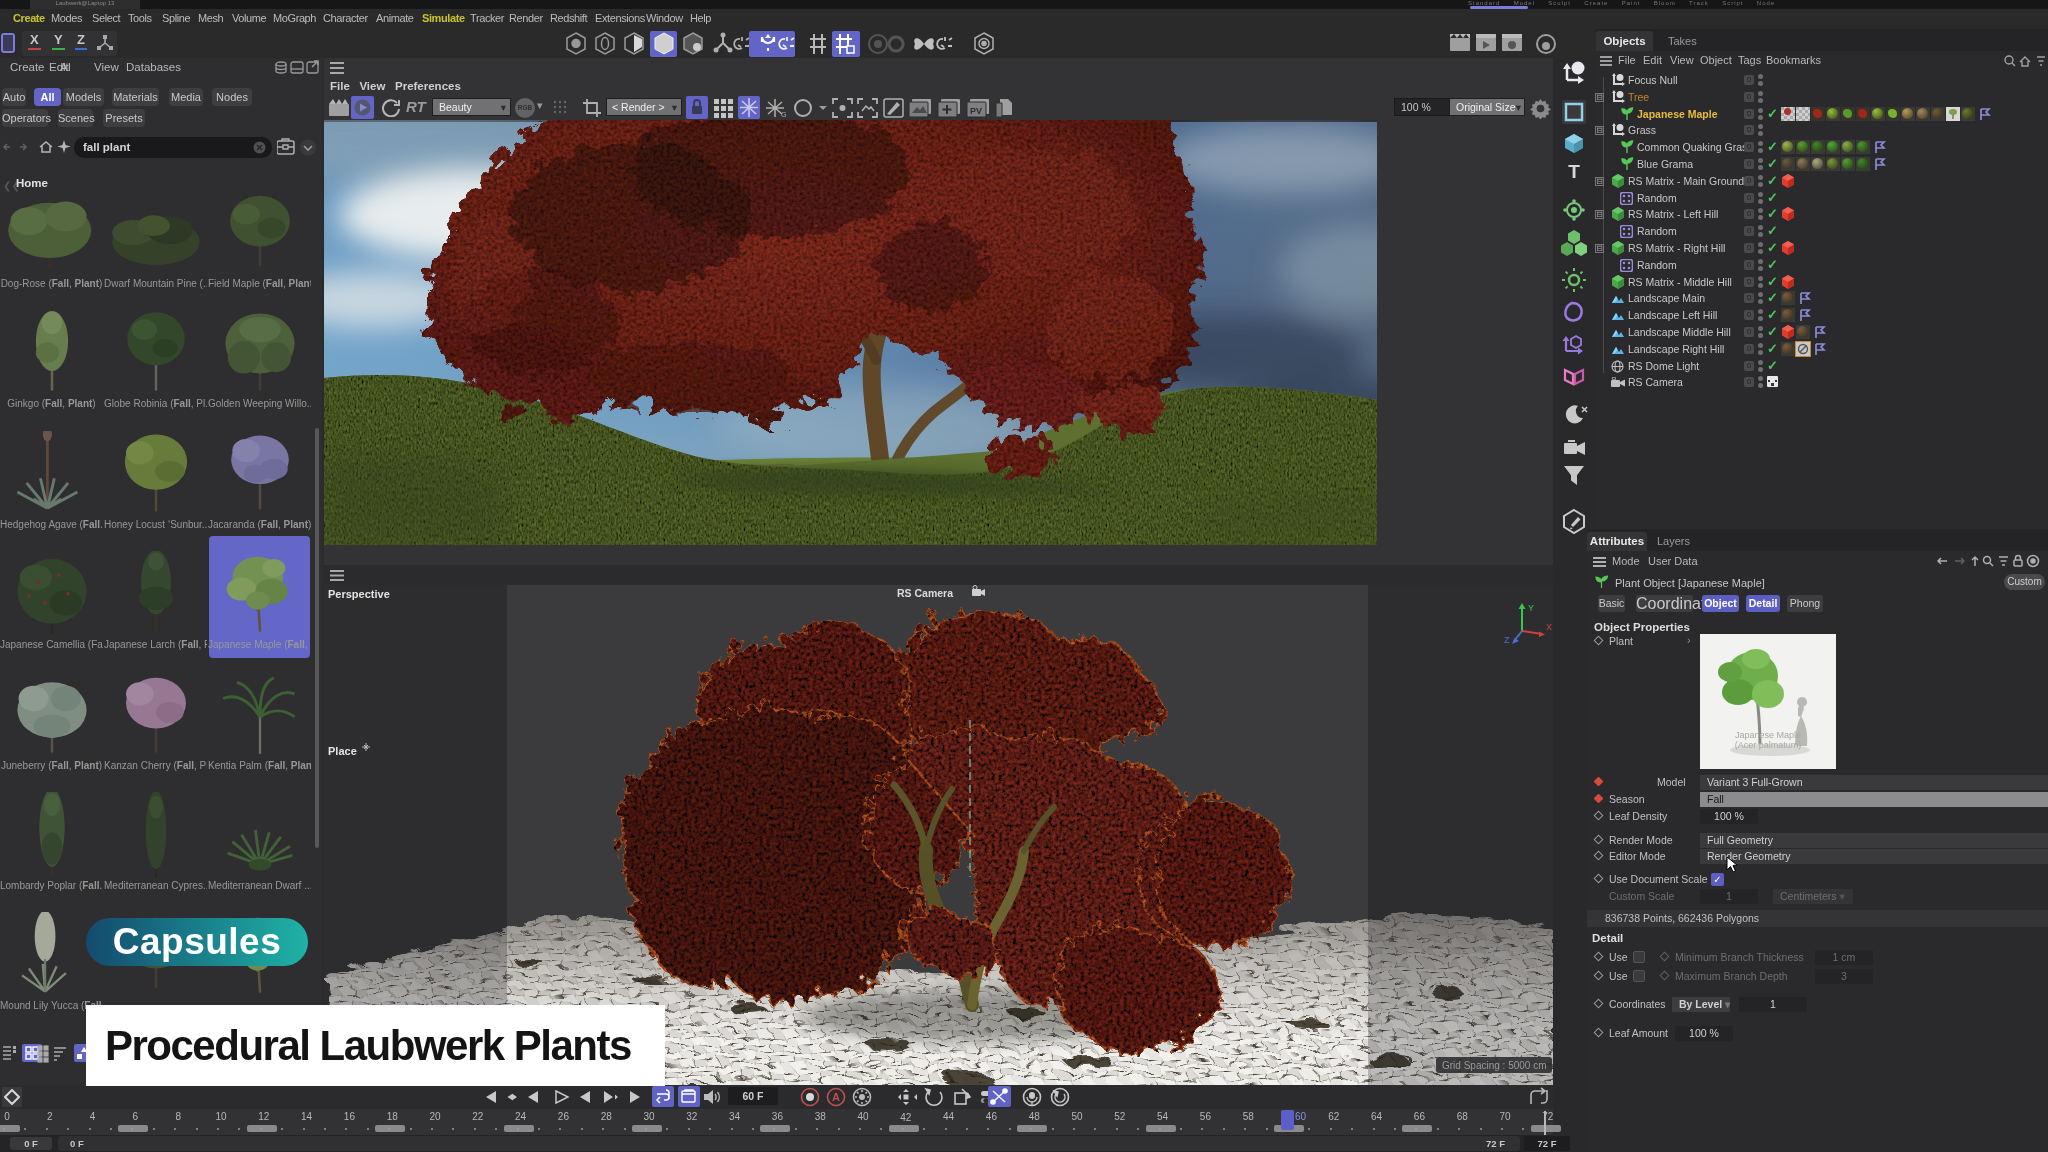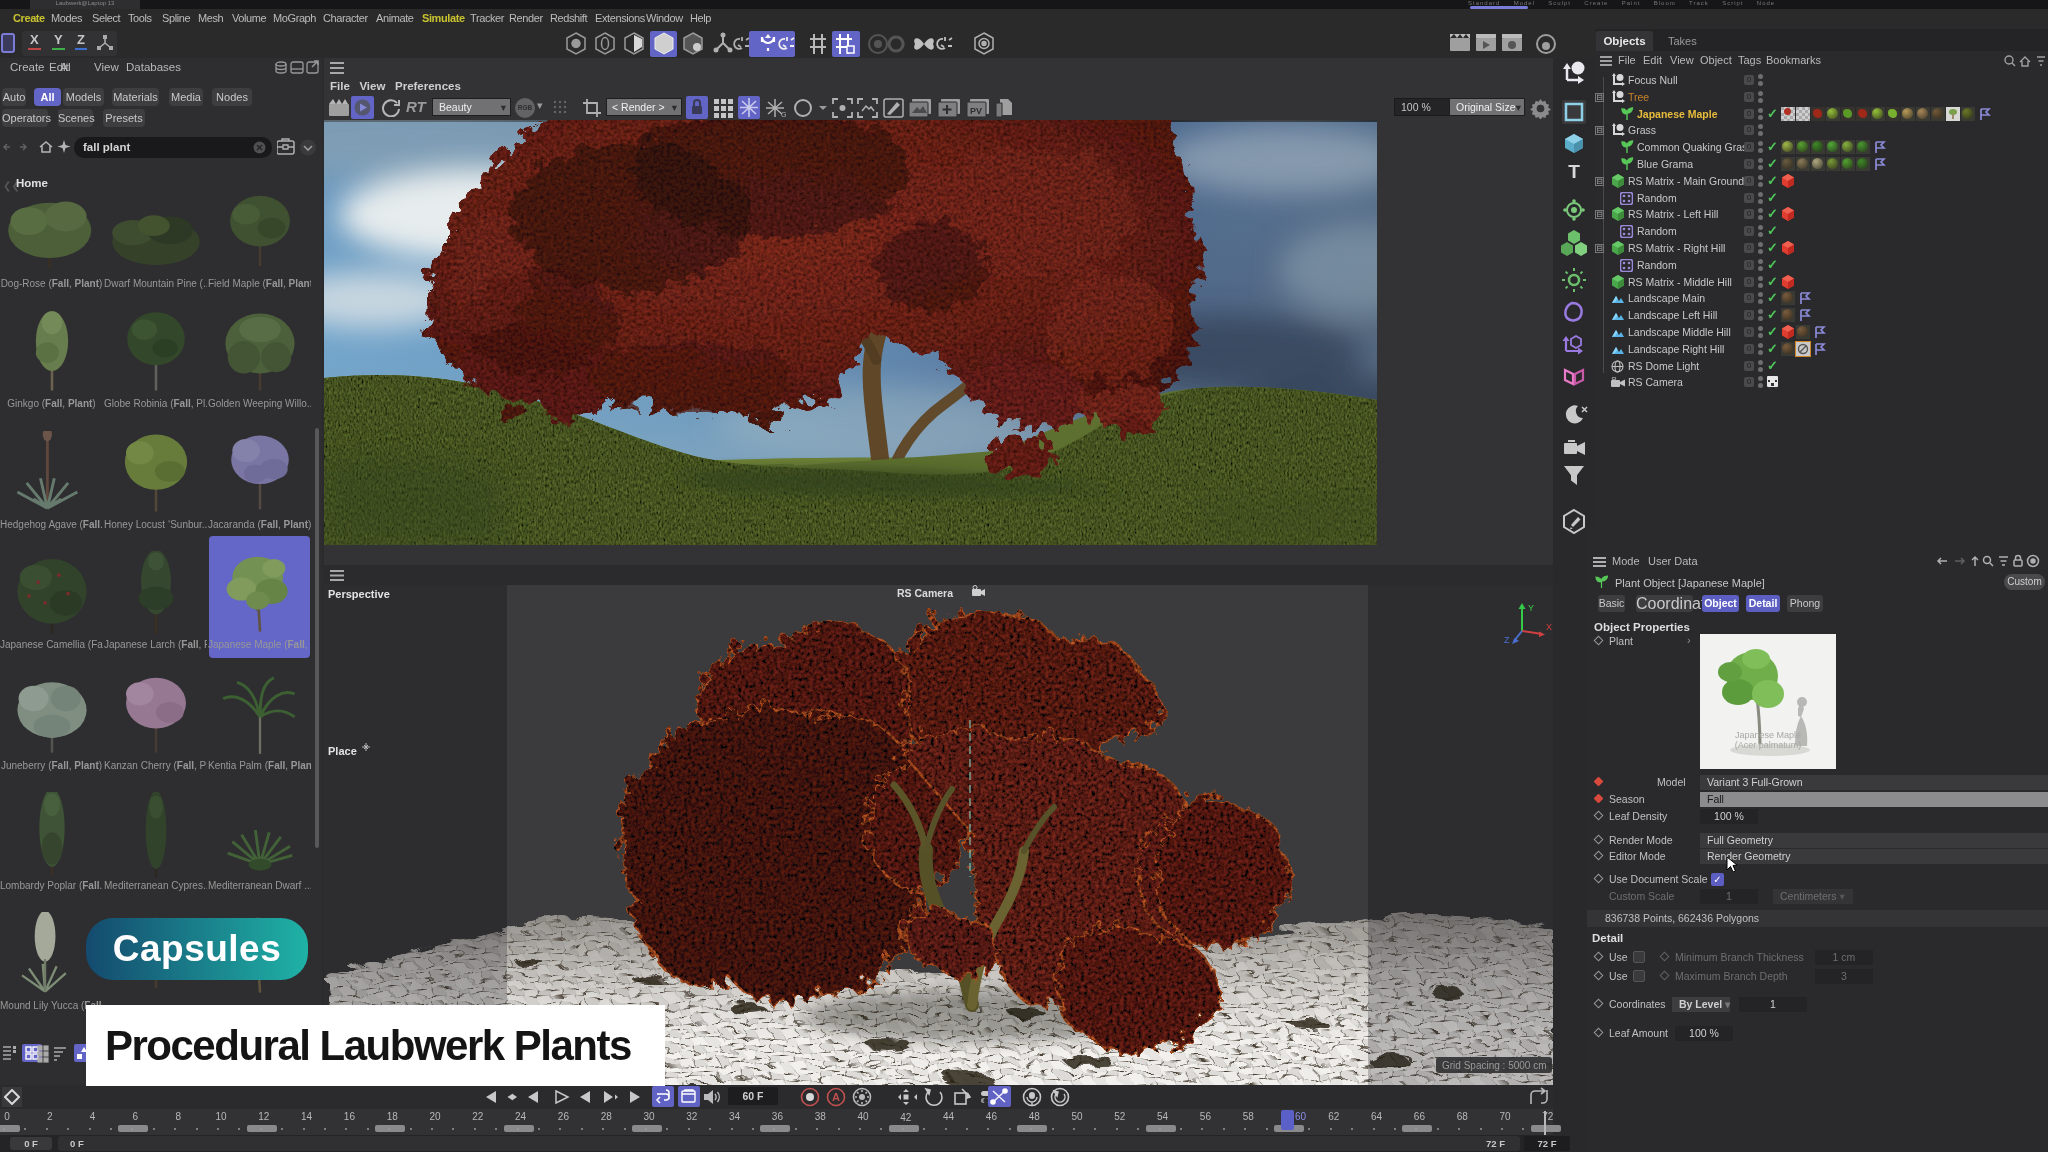--- a/index.html
+++ b/index.html
@@ -1084,20 +1084,24 @@
             <rect x="8" y="1" width="2" height="2"></rect>
             <rect x="1" y="8" width="2" height="2"></rect>
             <rect x="8" y="8" width="2" height="2"></rect>
             <rect x="4" y="4" width="3" height="3"></rect>
           </g>
         </svg></div>
     </div>
 </div>
 
 <div class="abs" id="attrs" style="left:1587px;top:529px;width:461px;height:623px;background:#2a2a2c;">
+  <div class="abs" style="left:0;top:0;width:461px;height:22px;background:#242426;">
+    <div class="abs" style="left:0;top:3px;width:60px;height:19px;background:#343436;border-radius:3px 3px 0 0;color:#e8e8e8;font-size:11.5px;font-weight:bold;text-align:center;line-height:19px;">Attributes</div>
+    <span class="abs" style="left:70px;top:6px;color:#9a9a9a;font-size:11px;">Layers</span>
+  </div>
   <svg class="abs" style="left:5px;top:27px;" width="15" height="12" viewBox="0 0 15 12">
       <path d="M1 2 h13 M1 6 h13 M1 10 h13" stroke="#b0b0b0" stroke-width="1.8"></path>
     </svg>
   <span class="abs txt" style="left:25px;top:26px;font-size:11px;">Mode</span>
   <span class="abs txt" style="left:61px;top:26px;font-size:11px;">User Data</span>
   <svg class="abs" style="left:348px;top:25px;" width="110" height="15" viewBox="0 0 110 15" stroke="#b0b0b0" fill="none" stroke-width="1.5">
     <path d="M12 7 h-9 M6 4 l-3 3 3 3"></path>
       <path d="M20 7 h9 M26 4 l3 3 -3 3" opacity="0.4"></path>
     <path d="M40 12 V3 M37 6 l3-3 3 3"></path>
       <circle cx="52" cy="6" r="3.5"></circle>
@@ -1395,18 +1399,18 @@
     </div>
   <div class="abs" style="left:0;top:50px;width:1553px;height:17px;background:#242426;">
     <div class="abs" style="left:10px;top:2px;width:42px;height:13px;background:#39393b;border-radius:3px;color:#c9c9c9;font-size:9.5px;font-weight:bold;text-align:center;line-height:13px;">0 F</div>
     <div class="abs" style="left:58px;top:1px;width:1462px;height:15px;background:#303032;border-radius:3px;"></div>
     <span class="abs" style="left:70px;top:3px;color:#c9c9c9;font-size:9.5px;font-weight:bold;">0 F</span>
     <span class="abs" style="left:1486px;top:3px;color:#c9c9c9;font-size:9.5px;font-weight:bold;">72 F</span>
     <div class="abs" style="left:1524px;top:1px;width:46px;height:15px;background:#1d1d1f;border-radius:2px;color:#c9c9c9;font-size:9.5px;font-weight:bold;text-align:center;line-height:15px;">72 F</div>
   </div>
 </div>
 
-<div class="abs" style="left:86px;top:918px;width:222px;height:62px;background:linear-gradient(90deg,#144a6e,#1fb2a6);display:flex;align-items:center;justify-content:center;border-radius:27px;">
+<div class="abs" style="left:86px;top:918px;width:222px;height:48px;background:linear-gradient(90deg,#144a6e,#1fb2a6);display:flex;align-items:center;justify-content:center;border-radius:27px;">
   <span style="color:#fff;font-size:37px;font-weight:bold;letter-spacing:0.5px;">Capsules</span>
 </div>
 <div class="abs" style="left:86px;top:1005px;width:579px;height:81px;background:#fff;display:flex;align-items:center;">
   <span style="color:#141414;font-size:42px;font-weight:bold;margin-left:19px;letter-spacing:-1.5px;white-space:nowrap;">Procedural Laubwerk Plants</span>
 </div>
 
 </body></html>

